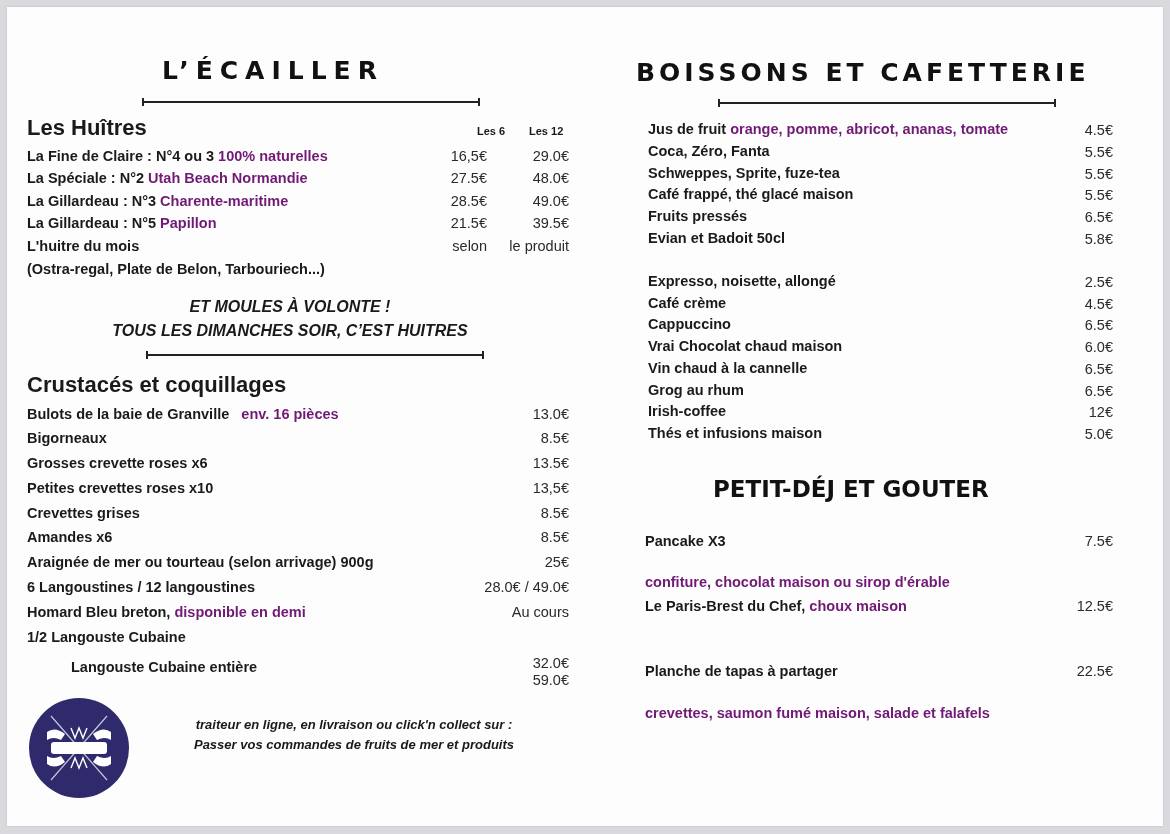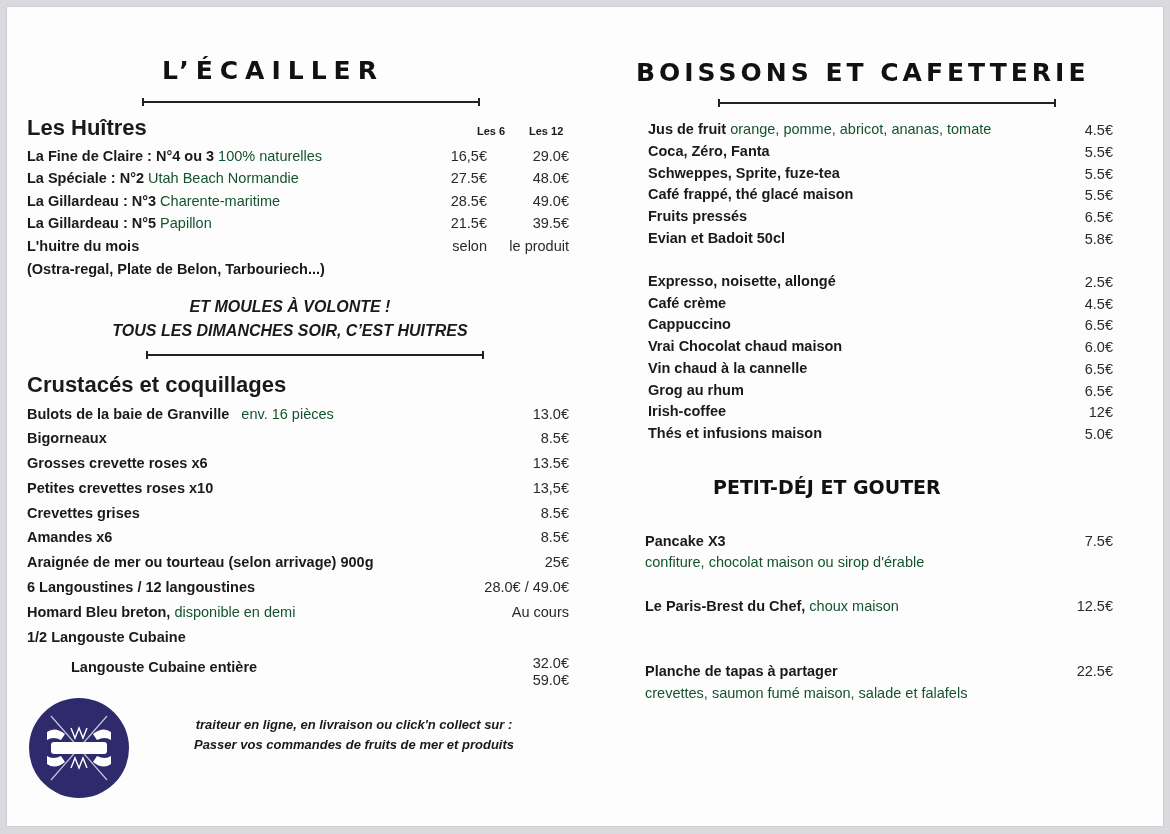--- a/index.html
+++ b/index.html
@@ -6,21 +6,21 @@
     body { width:1170px; height:834px; background:#d9d9de; position:relative; overflow:hidden; font-family:"Liberation Sans", sans-serif; color:#1a1a1a; }
     .sheet { position:absolute; left:7px; top:7px; width:1156px; height:819px; background:#fdfdfe; box-shadow:0 0 2px rgba(0,0,0,0.15); }
     .abs { position:absolute; }
     .title { font-family:"DejaVu Sans", sans-serif; font-weight:bold; color:#111; white-space:nowrap; }
     .rule { position:absolute; height:2px; background:#222; }
     .rule::before, .rule::after { content:""; position:absolute; top:-3px; width:2px; height:8px; background:#222; }
     .rule::before { left:0; } .rule::after { right:0; }
     .h2 { font-size:22px; font-weight:bold; white-space:nowrap; }
     .row { position:absolute; font-size:14.5px; white-space:nowrap; height:22px; line-height:22px; }
     .b { font-weight:bold; }
-    .n { font-weight:normal; color:#14532d; }
+    .n { font-weight:bold; color:#701a75;margin-top:20px; }
     .price { position:absolute; text-align:right; font-size:14.5px; color:#2a2a2a; white-space:nowrap; line-height:22px; }
     .colhead { position:absolute; font-size:11px; font-weight:bold; }
     .promo { position:absolute; font-style:italic; font-weight:bold; font-size:16px; text-align:center; line-height:24px; }
     .order { position:absolute; font-style:italic; font-weight:bold; font-size:13px; text-align:center; line-height:20px; }
     .link { text-decoration:underline; font-style:normal; }
     .logo { position:absolute; left:29px; top:698px; width:100px; height:100px; border-radius:50%; }
   </style>
 </head>
 <body>
 
@@ -162,21 +162,21 @@
   <div class="row b" style="left:648px; top:379px;">Grog au rhum</div>
   <div class="price" style="left:1050px; width:63px; top:380px;">6.5€</div>
 
   <div class="row b" style="left:648px; top:400px;">Irish-coffee</div>
   <div class="price" style="left:1050px; width:63px; top:401px;">12€</div>
 
   <div class="row b" style="left:648px; top:422px;">Thés et infusions maison</div>
   <div class="price" style="left:1050px; width:63px; top:423px;">5.0€</div>
 </div>
 
-<div class="abs title" style="left:713px; top:476px; font-size:19px;">PETIT-DÉJ ET GOUTER</div>
+<div class="abs title" style="left:713px; top:476px; font-size:23px;">PETIT-DÉJ ET GOUTER</div>
 
 <div>
   <div class="row" style="left:645px; top:530px;"><span class="b">Pancake X3</span></div>
   <div class="row n" style="left:645px; top:551px;">confiture, chocolat maison ou sirop d'érable</div>
   <div class="price" style="left:1050px; width:63px; top:530px;">7.5€</div>
 
   <div class="row" style="left:645px; top:595px;"><span class="b">Le Paris-Brest du Chef,</span><span class="n"> choux maison</span></div>
   <div class="price" style="left:1050px; width:63px; top:595px;">12.5€</div>
 
   <div class="row" style="left:645px; top:660px;"><span class="b">Planche de tapas à partager</span></div>

